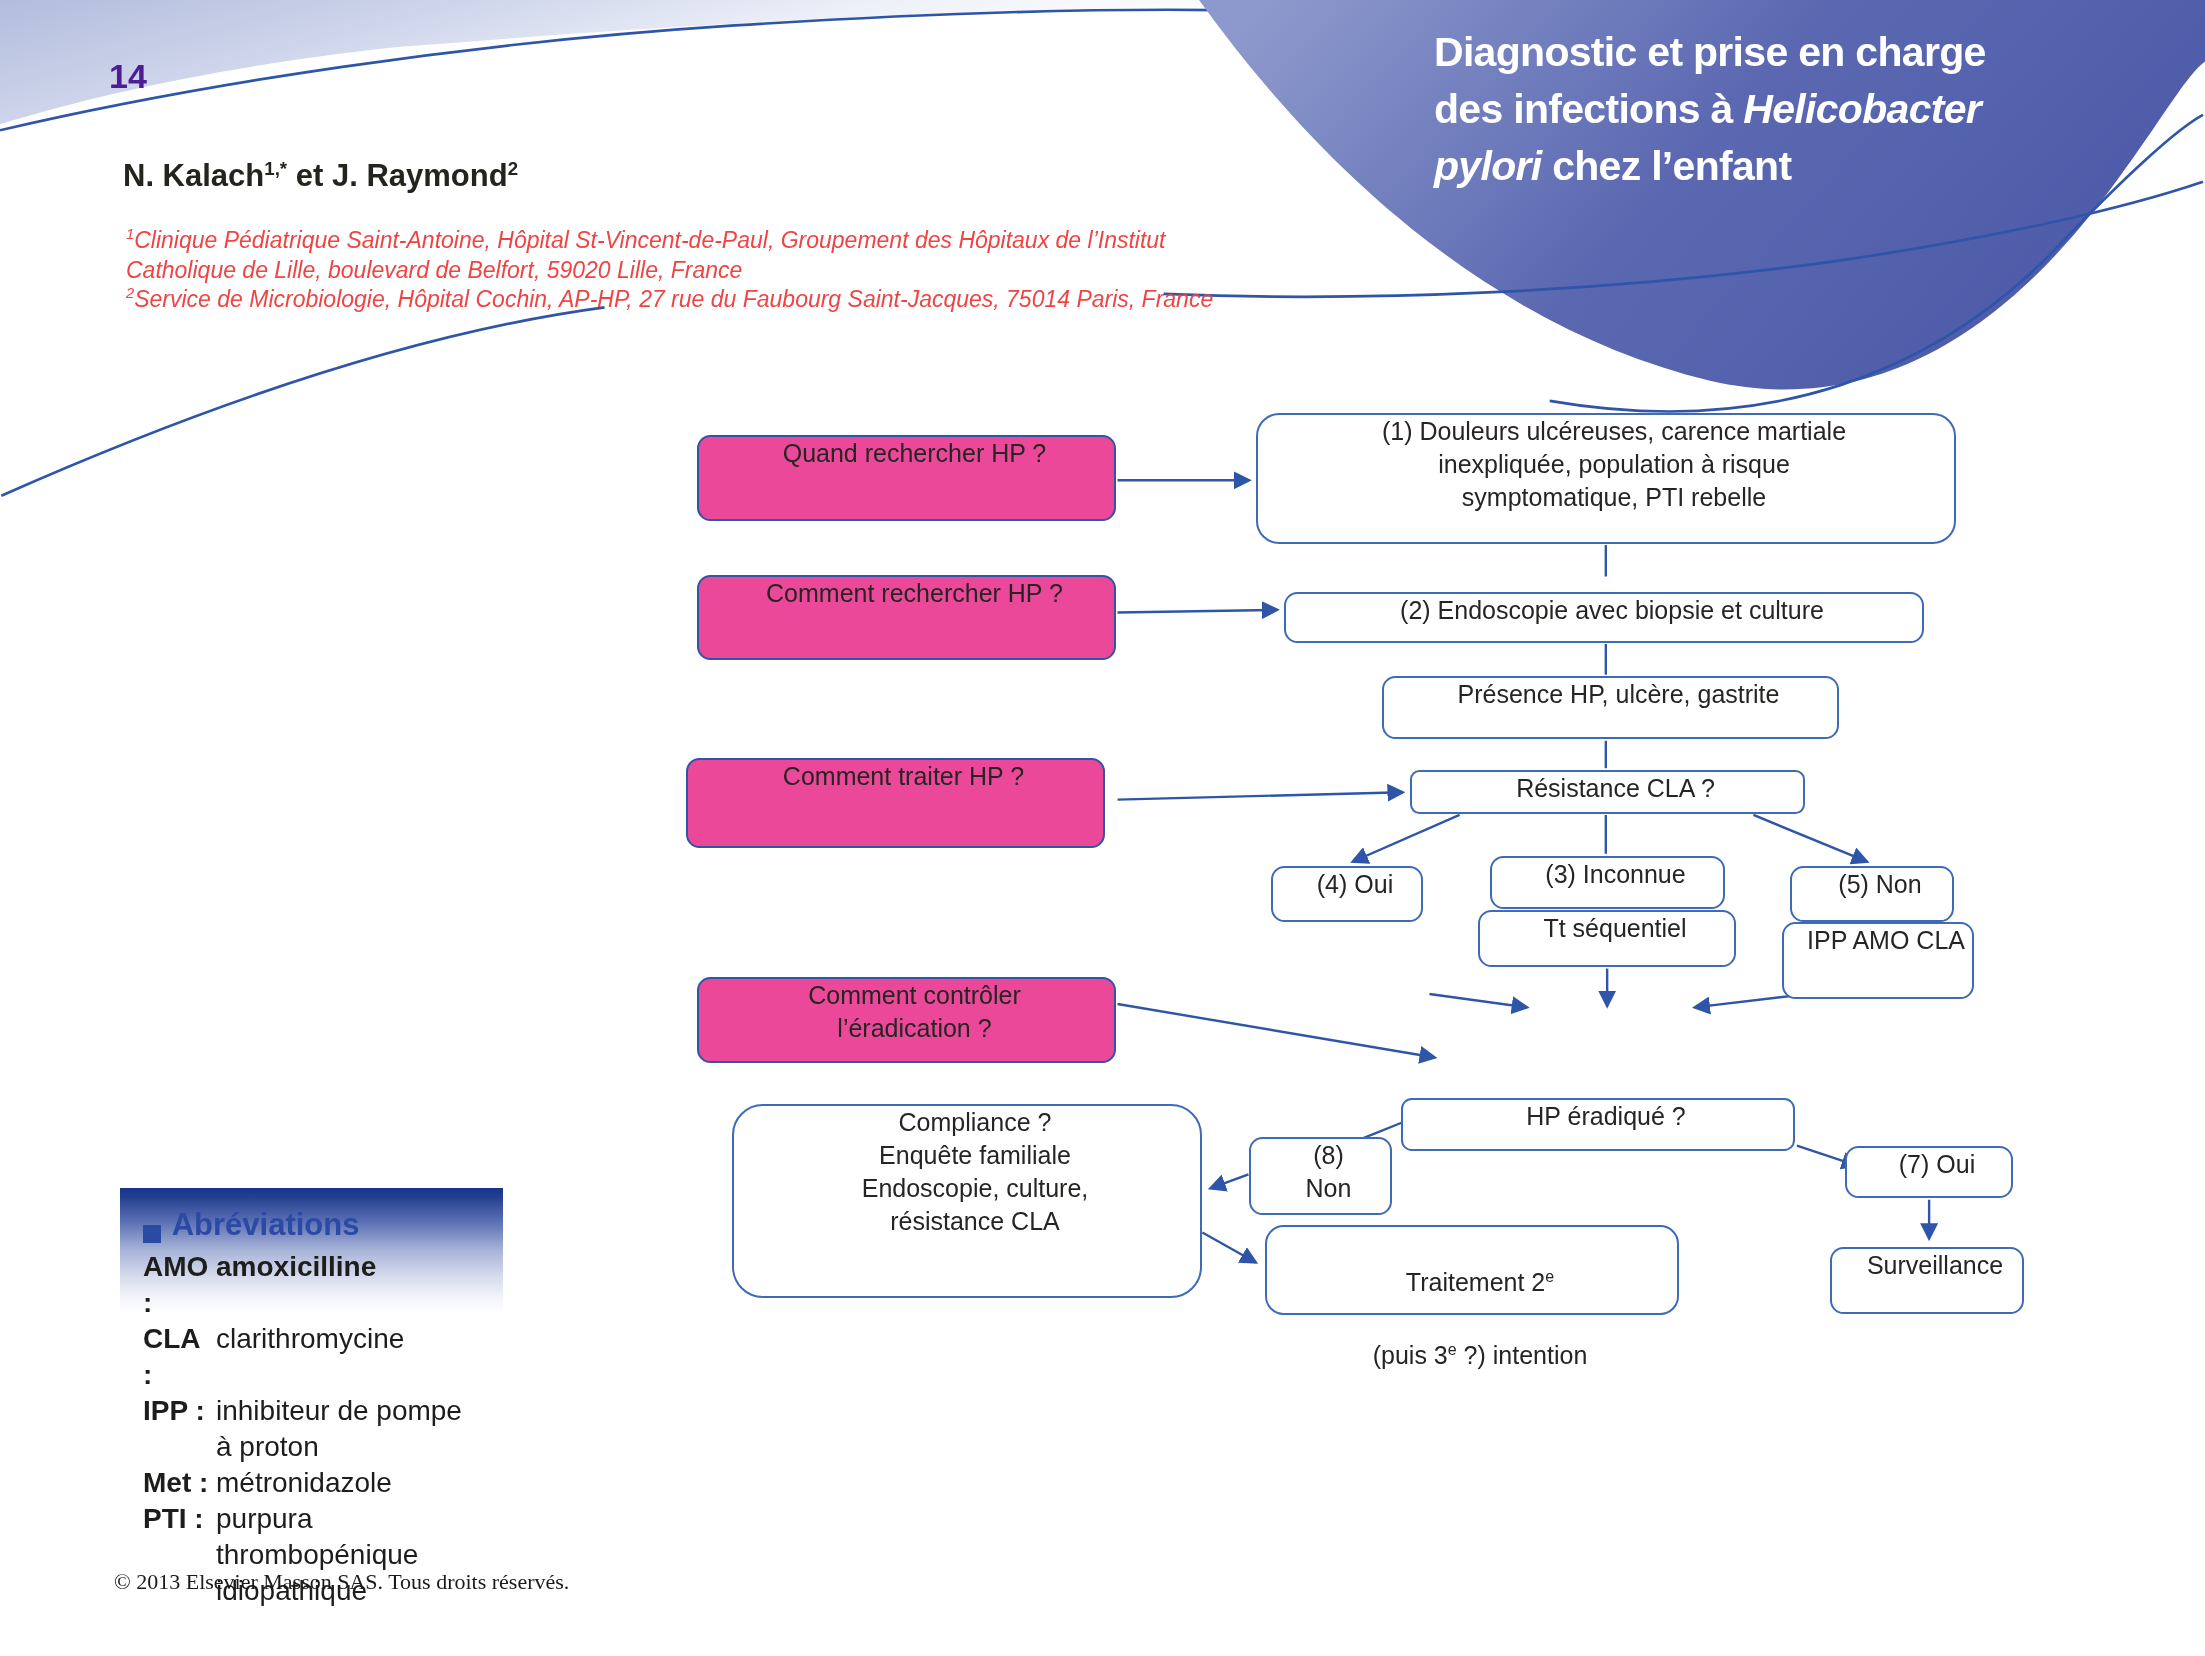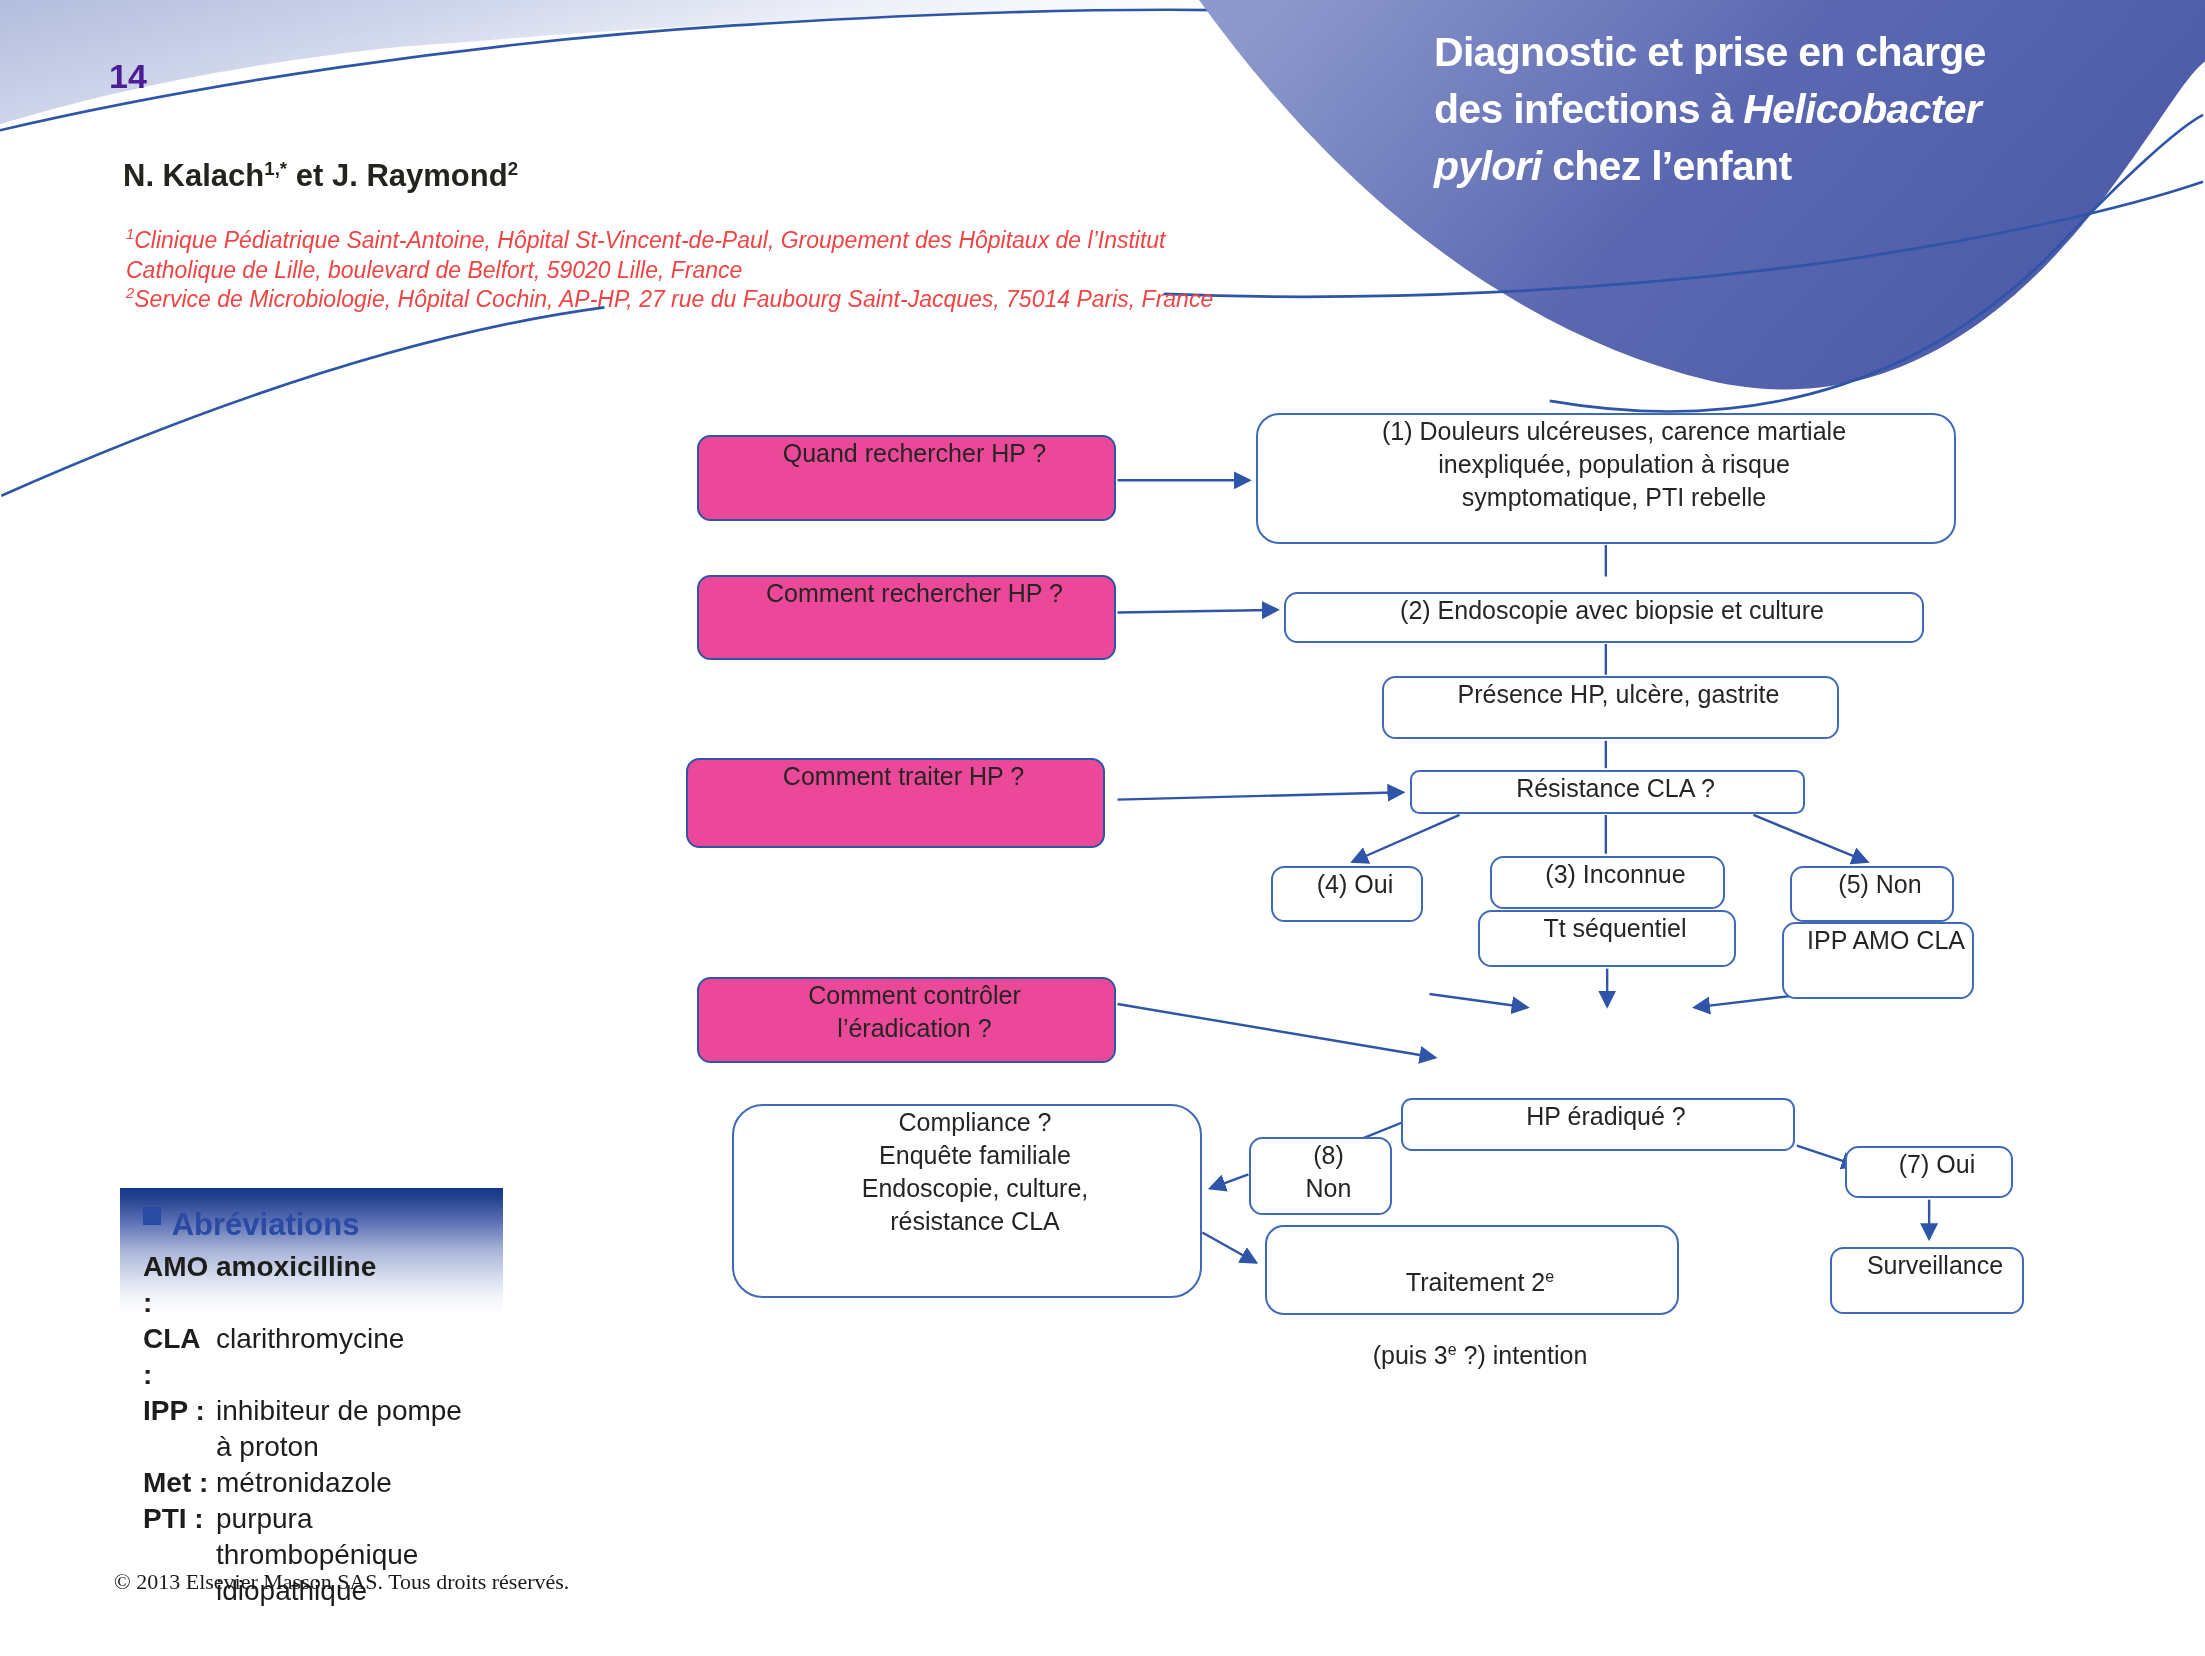--- a/index.html
+++ b/index.html
@@ -46,21 +46,21 @@
   #wb14{left:732px;top:1104px;width:470px;height:194px;border-radius:31px;}
   #wb15{left:1845px;top:1146px;width:168px;height:52px;}
   #wb16{left:1265px;top:1225px;width:414px;height:90px;border-radius:18.7px;}
   #wb17{left:1830px;top:1247px;width:194px;height:67px;}
   #wb16 sup{font-size:16px;}
 
   
   #abbrev{left:120px;top:1188px;width:383px;z-index:3;}
   #abbrev-header{height:127px;
      background:linear-gradient(180deg,#16348e 0px,#24418f 9.4px,#5f73b6 35px,#a9b5d8 63px,#d8deee 90px,#f3f5fa 110px,#ffffff 127px);}
-  #abbrev-title-row{display:flex;align-items:flex-start;gap:10.7px;padding:18.7px 0 0 23px;}
+  #abbrev-title-row{display:flex;align-items:flex-end;gap:10.7px;padding:18.7px 0 0 23px;}
   #abbrev-square{width:18px;height:18px;background:#2b4aa3;}
   #abbrev-title{font-size:31px;font-weight:bold;color:#2b4aa3;}
   #abbrev-items{position:absolute;left:23px;top:61px;width:347px;}
   .abbr-row{display:flex;font-size:28px;line-height:36px;color:#1d1d1b;}
   .abbr-key{width:73px;font-weight:bold;flex:none;}
   .abbr-def{white-space:pre-line;}
   .abbr-row.first .abbr-def{font-weight:bold;}
 </style>
 </head>
 <body>

